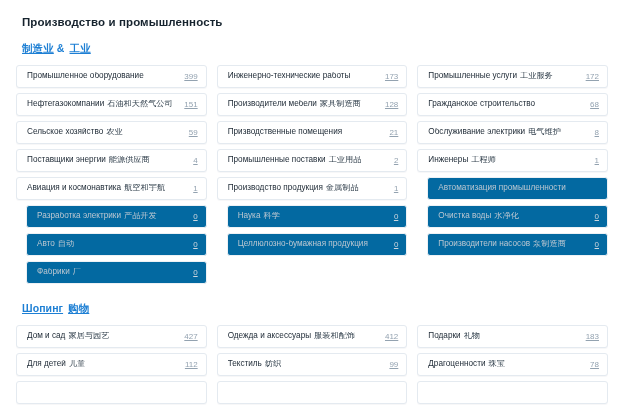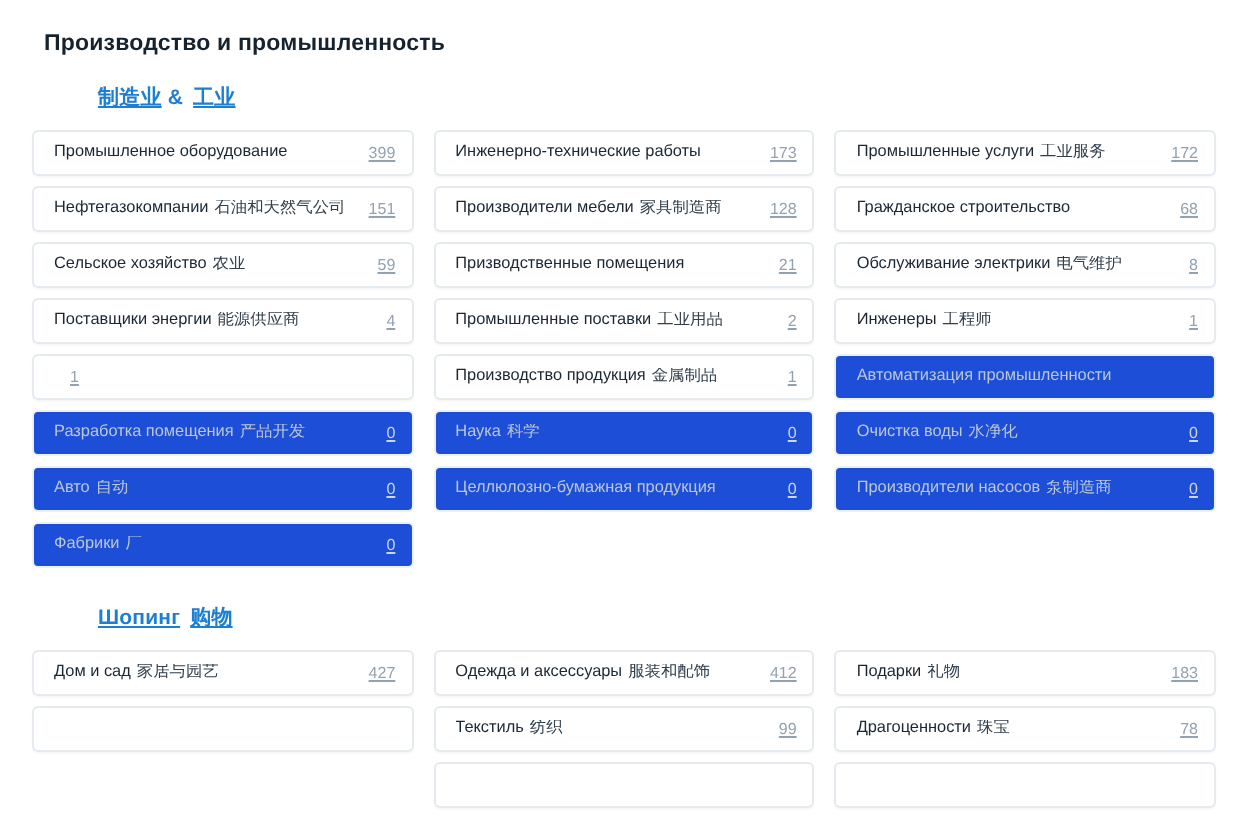--- a/index.html
+++ b/index.html
@@ -31,21 +31,20 @@
   }
   .section-title {
     font-size: 10.5px;
     font-weight: bold;
     color: #1d7fd4;
     margin: 0 0 9px 6px;
     letter-spacing: 0.1px;
   }
   .section-title .ru {
     text-decoration: underline;
-    margin-left: 27px;
   }
   .section-title .cn {
     text-decoration: underline;
     margin-left: 2px;
   }
   .grid {
     display: grid;
     grid-template-columns: repeat(3, 1fr);
     column-gap: 10px;
     row-gap: 0px;
@@ -62,23 +61,24 @@
     justify-content: space-between;
     height: 23px;
     box-sizing: border-box;
     background: #ffffff;
     border: 1px solid #e4eaf0;
     border-radius: 3px;
     padding: 0 8px 0 10px;
     box-shadow: 0 1px 1px rgba(16,40,70,0.035);
   }
   .cat-row.empty {
-    background: #1d4ed8;
+    background: #0369a1;
     border-color: #edf1f5;
     box-shadow: none;
+    margin-left: 10px;
   }
   .cat-label {
     font-size: 8.2px;
     color: #1b2733;
     white-space: nowrap;
     overflow: hidden;
     text-overflow: ellipsis;
     line-height: 1;
   }
   .cat-label .cn {
@@ -128,24 +128,25 @@
       </div>
       <div class="cat-row">
         <span class="cat-label"><span>Сельское хозяйство</span><span class="cn">农业</span></span>
         <span class="cat-count">59</span>
       </div>
       <div class="cat-row">
         <span class="cat-label"><span>Поставщики энергии</span><span class="cn">能源供应商</span></span>
         <span class="cat-count">4</span>
       </div>
       <div class="cat-row">
+        <span class="cat-label"><span>Авиация и космонавтика</span><span class="cn">航空和宇航</span></span>
         <span class="cat-count">1</span>
       </div>
       <div class="cat-row empty">
-        <span class="cat-label"><span>Разработка помещения</span><span class="cn">产品开发</span></span>
+        <span class="cat-label"><span>Разработка электрики</span><span class="cn">产品开发</span></span>
         <span class="cat-count">0</span>
       </div>
       <div class="cat-row empty">
         <span class="cat-label"><span>Авто</span><span class="cn">自动</span></span>
         <span class="cat-count">0</span>
       </div>
       <div class="cat-row empty">
         <span class="cat-label"><span>Фабрики</span><span class="cn">厂</span></span>
         <span class="cat-count">0</span>
       </div>
@@ -221,20 +222,24 @@
     <span class="cn">购物</span>
   </div>
 
   <div class="grid">
     <div class="col">
       <div class="cat-row">
         <span class="cat-label"><span>Дом и сад</span><span class="cn">家居与园艺</span></span>
         <span class="cat-count">427</span>
       </div>
       <div class="cat-row">
+        <span class="cat-label"><span>Для детей</span><span class="cn">儿童</span></span>
+        <span class="cat-count">112</span>
+      </div>
+      <div class="cat-row">
         <span class="cat-label"></span>
         <span class="cat-count"></span>
       </div>
     </div>
     <div class="col">
       <div class="cat-row">
         <span class="cat-label"><span>Одежда и аксессуары</span><span class="cn">服装和配饰</span></span>
         <span class="cat-count">412</span>
       </div>
       <div class="cat-row">

